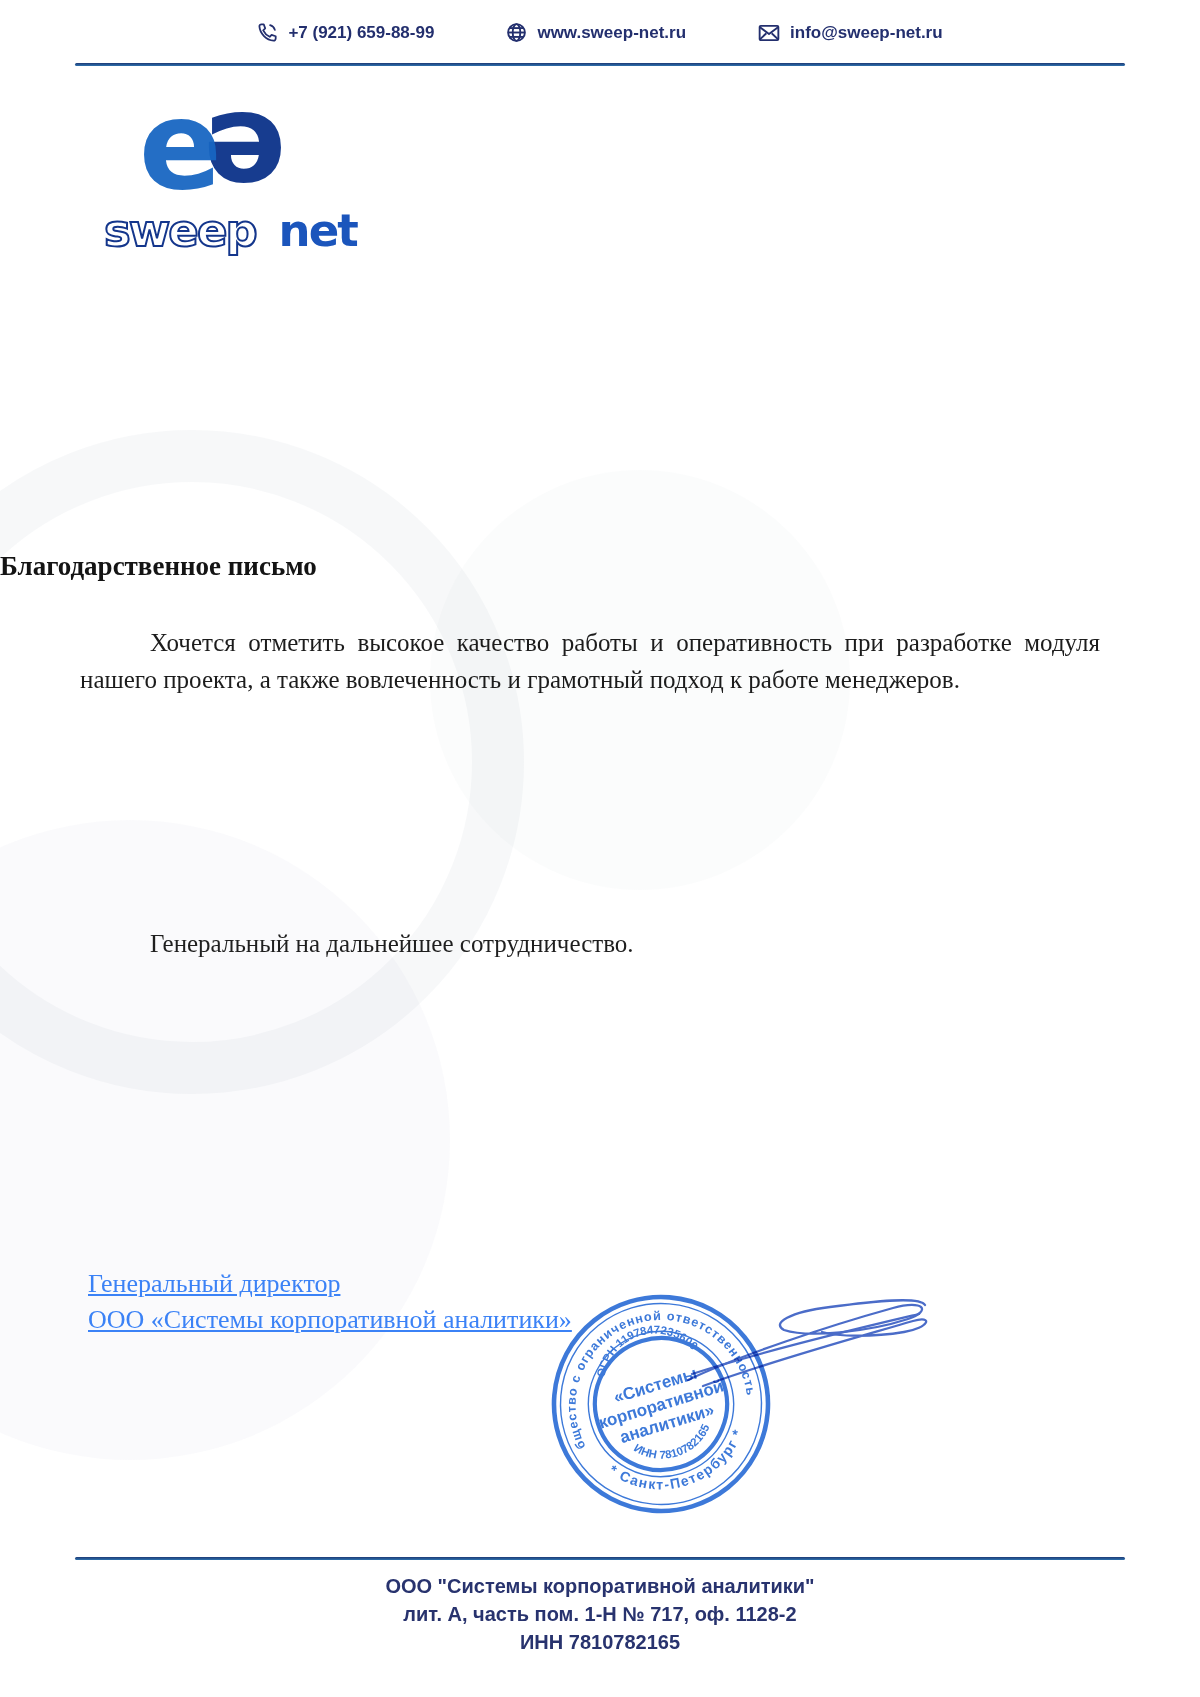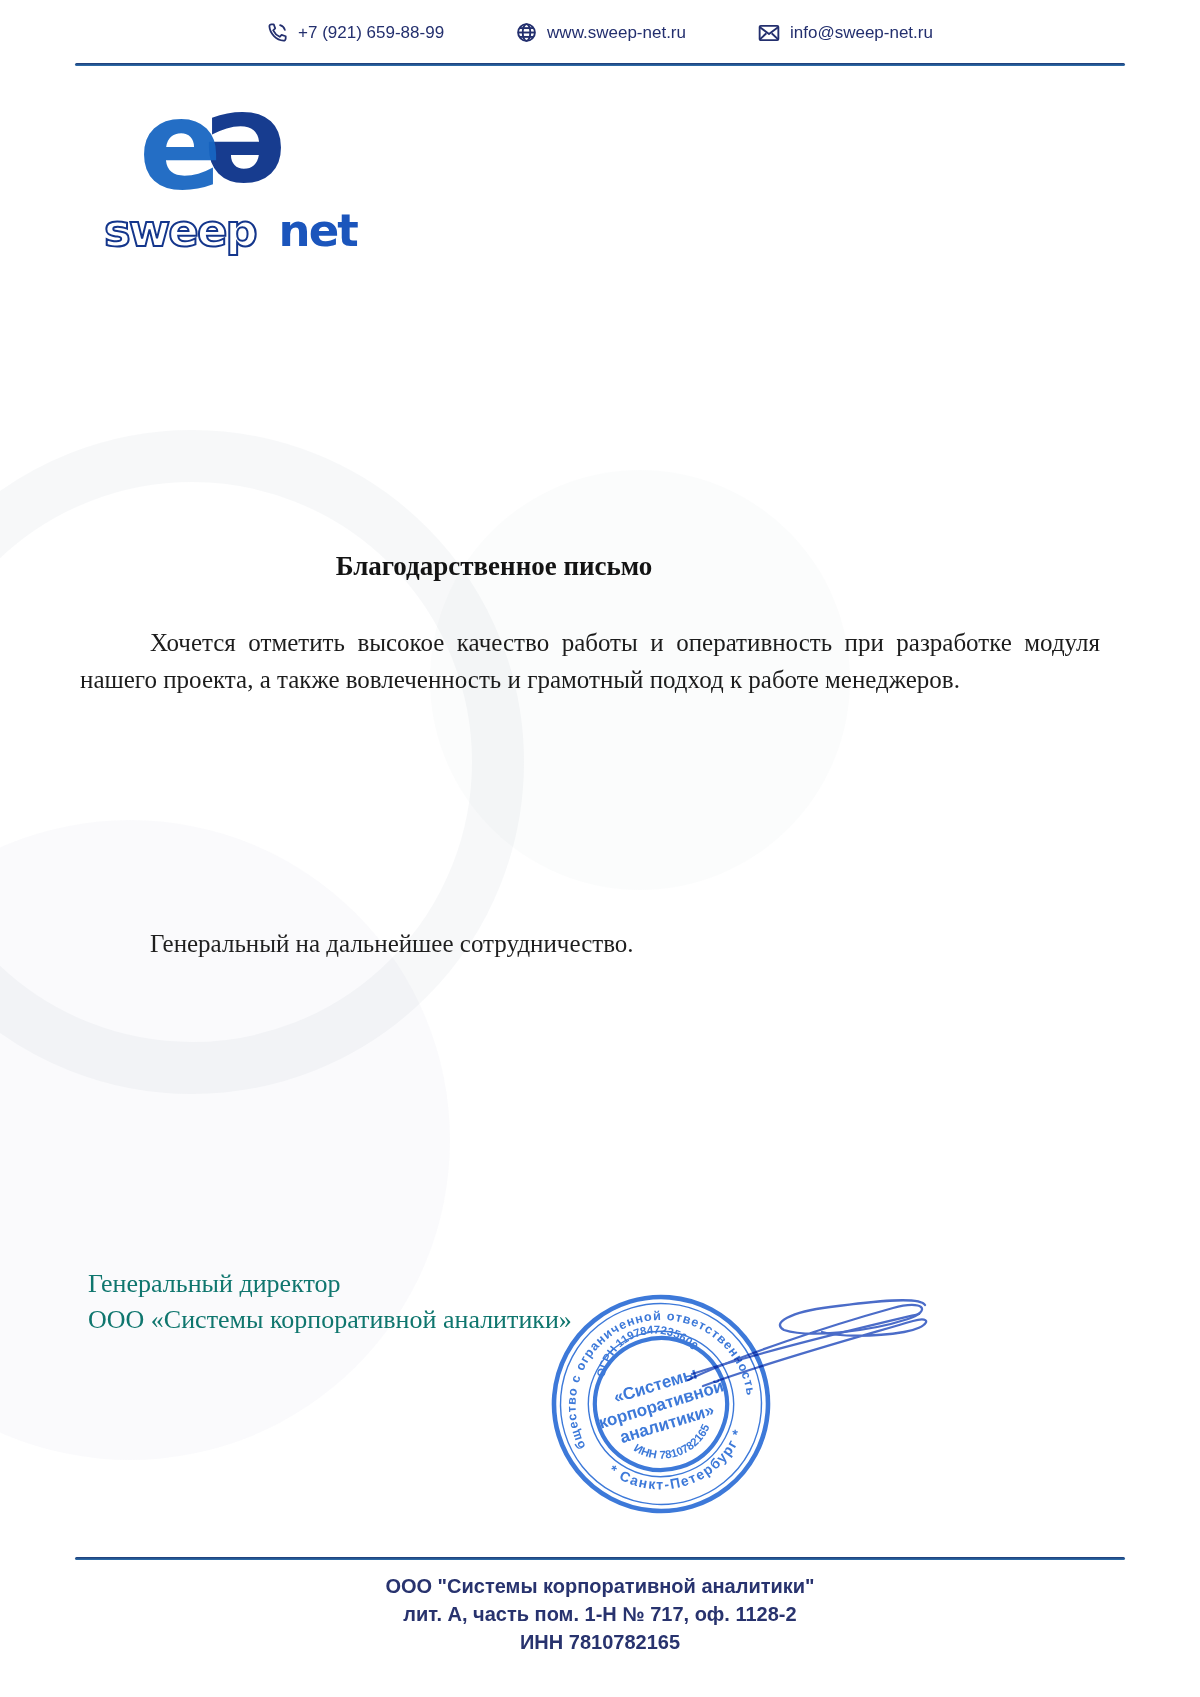--- a/index.html
+++ b/index.html
@@ -13,47 +13,47 @@
        border:52px solid rgba(199,206,218,0.15);}
   .wm2{position:absolute;left:-190px;top:820px;width:640px;height:640px;border-radius:50%;
        background:rgba(203,210,221,0.10);}
   .wm3{position:absolute;left:430px;top:470px;width:420px;height:420px;border-radius:50%;
        background:rgba(206,212,222,0.08);}
 
   
   .header{
     position:absolute;left:0;top:22px;width:1200px;
     display:flex;justify-content:center;gap:72px;
-    font-family:"Liberation Sans",sans-serif;color:#232f6e;font-size:17px;font-weight:400;
+    font-family:"Liberation Sans",sans-serif;color:#232f6e;font-size:17px;font-weight:700;
   }
   .contact{display:flex;align-items:center;gap:10px;}
   .contact svg{display:block;}
   .rule{position:absolute;left:75px;width:1050px;height:3px;
         background:linear-gradient(180deg,#1d3a75 0%,#2f72ae 100%);border-radius:2px;}
   .rule-top{top:63px;}
   .rule-bottom{top:1557px;}
 
   
   .logo{position:absolute;left:104px;top:92px;width:230px;height:160px;}
   .logo-ee{position:absolute;left:38px;top:0;}
   .logo-word{position:absolute;left:0px;top:112px;white-space:nowrap;
     font-family:"DejaVu Sans","Liberation Sans",sans-serif;font-weight:bold;font-size:45px;letter-spacing:-2px;}
   .logo-outline{color:transparent;-webkit-text-stroke:2px #14368c;}
   .logo-solid{color:#1b55bc;margin-left:23px;}
 
   
-  .title{position:absolute;left:0;top:551px;width:988px;text-align:center;
+  .title{position:absolute;left:0;top:551px;width:988px;text-align:left;
          font-size:27px;font-weight:bold;color:#141414;}
   .body-text{position:absolute;left:80px;top:624px;width:1020px;
          font-size:25px;line-height:37px;text-align:justify;color:#1c1c1c;}
   .body-text p{margin:0 0 40px 0;text-indent:70px;}
   .p3{position:absolute;left:80px;top:925px;width:1020px;font-size:25px;line-height:37px;text-indent:70px;}
 
   
-  .sig-left{position:absolute;left:88px;top:1266px;font-size:26px;line-height:36px;color:#0f766e;}
+  .sig-left{position:absolute;left:88px;top:1266px;font-size:26px;line-height:36px;color:#3b82f6;text-decoration:underline;}
   .sig-name{position:absolute;left:0;top:1303px;width:1100px;text-align:right;font-size:26px;color:#1c1c1c;}
 
   
   .stamp{position:absolute;left:541px;top:1284px;width:240px;height:240px;
          transform:rotate(-17deg);mix-blend-mode:multiply;opacity:.93;}
   .stamp text{font-family:"Liberation Sans",sans-serif;font-weight:bold;fill:#2e6fd6;}
   .scribble{position:absolute;left:678px;top:1288px;mix-blend-mode:multiply;}
 
   
   .footer{position:absolute;left:0;top:1572px;width:1200px;text-align:center;

